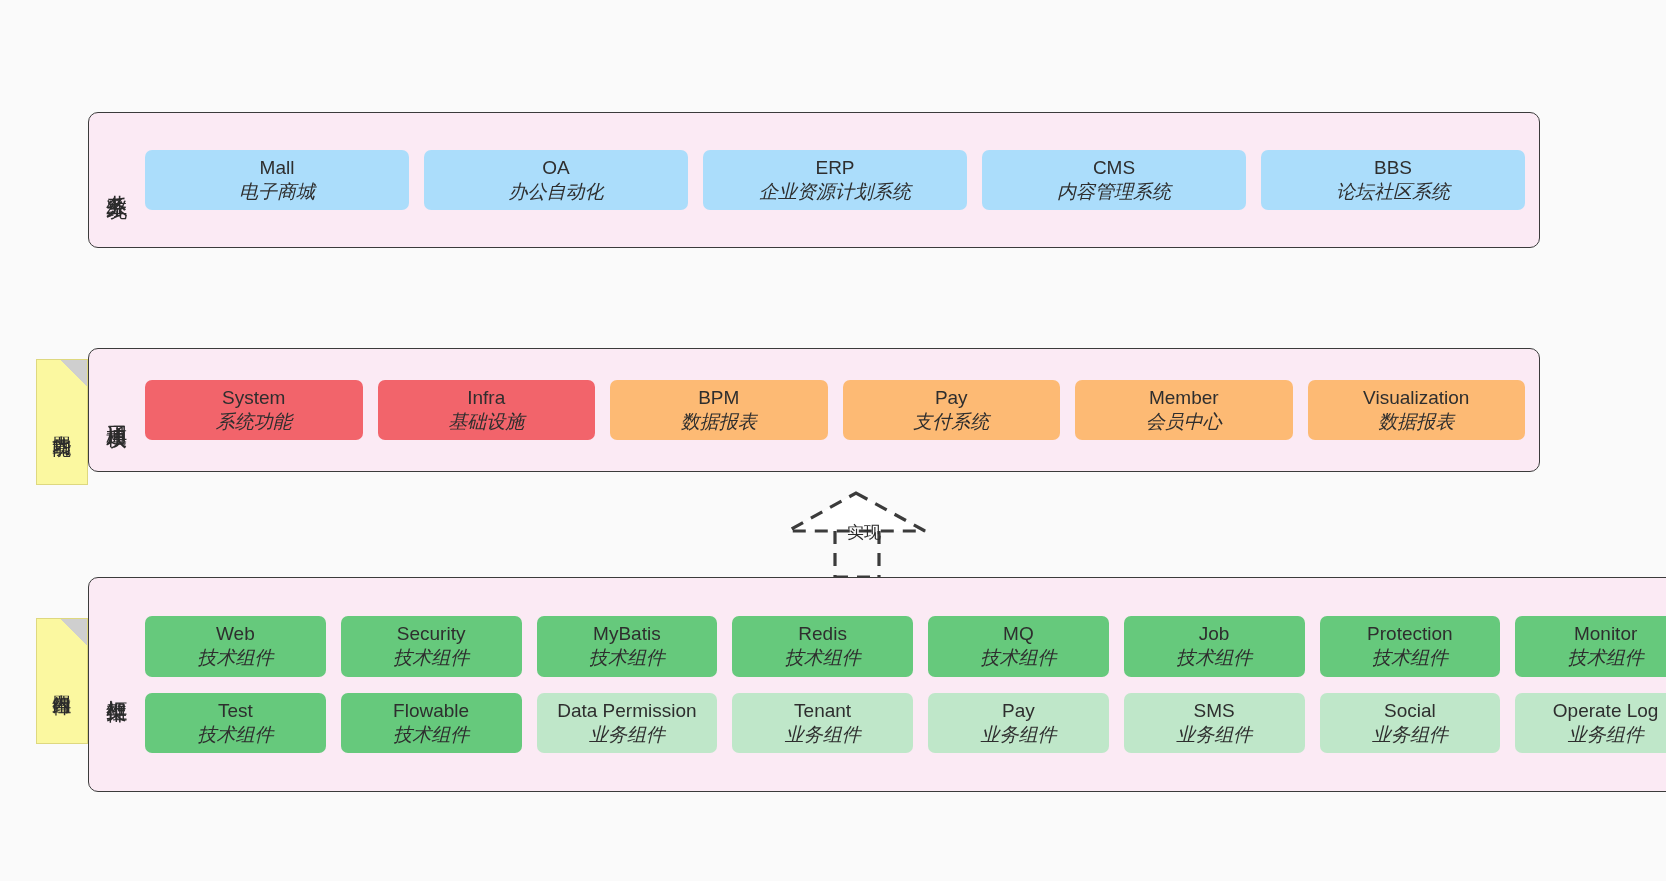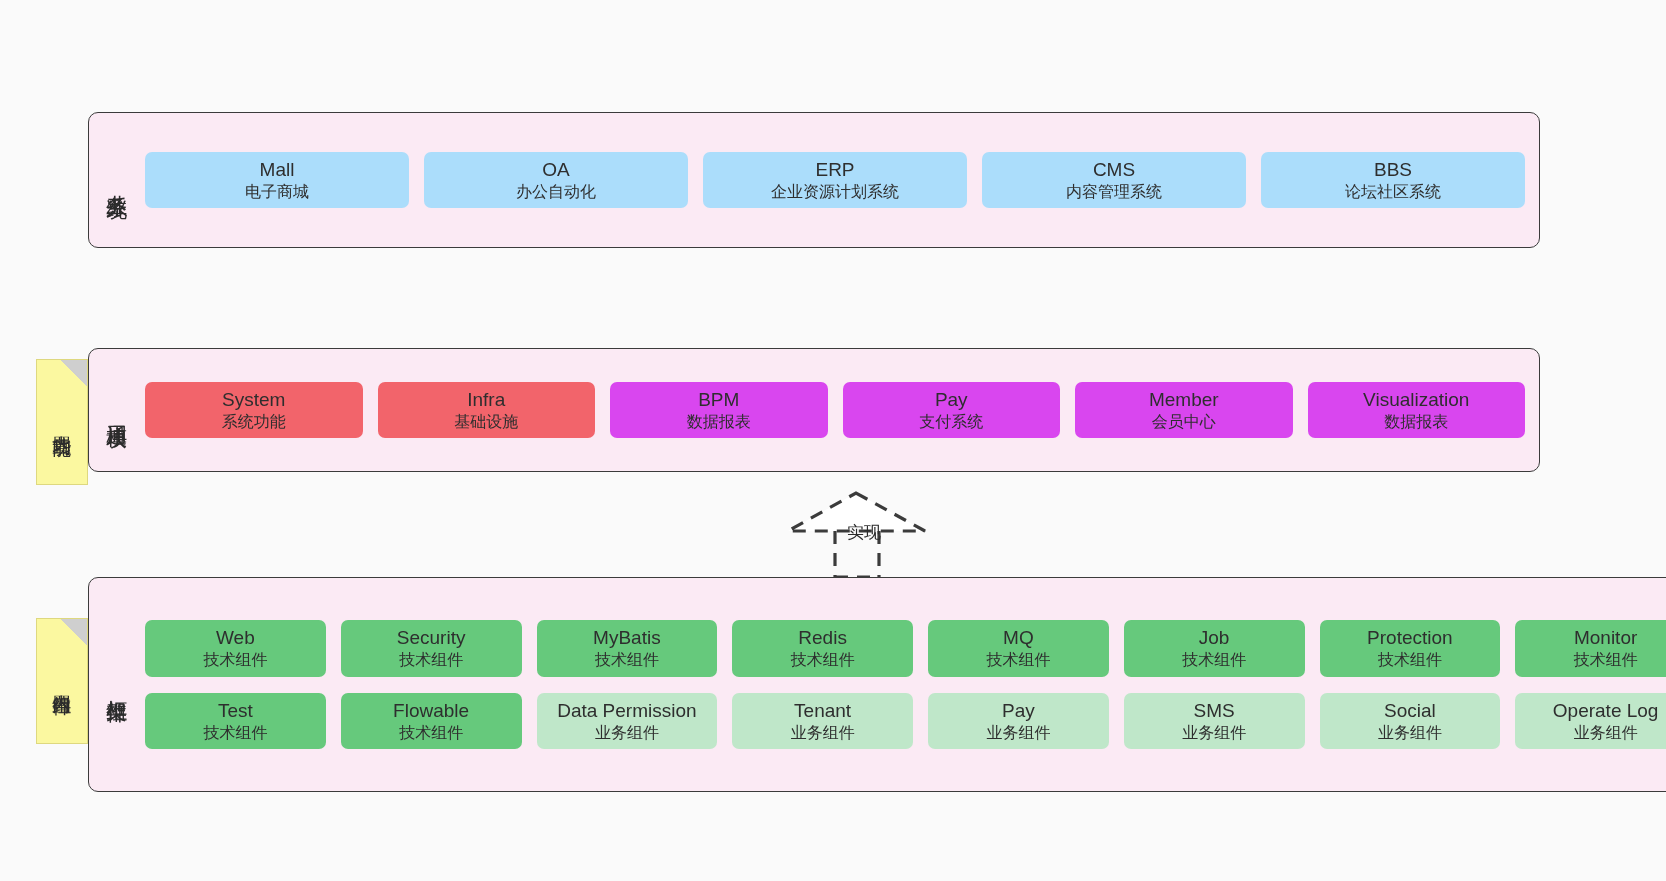--- a/index.html
+++ b/index.html
@@ -54,26 +54,26 @@
     align-items: center;
     justify-content: center;
     text-align: center;
     font-size: 19px;
     line-height: 1.28;
     color: #2e2e2e;
     padding: 6px 10px;
     user-select: none;
   }
   .card .en { font-size: 19px; }
-  .card .cn { font-size: 16px; }
+  .card .cn { font-size: 19px; font-style: italic; }
 
   
   .c-blue        { background: #abddfb; }
   .c-red         { background: #f2646b; text-align: right; }
-  .c-pink        { background: #d946ef; }
+  .c-pink        { background: #fdba74; }
   .c-green       { background: #66c97c; }
   .c-green-light { background: #bfe7c9; }
 
   
   .note {
     position: absolute;
     background: #fbf8a0;
     border: 1px solid #ded87f;
     display: flex;
     align-items: center;

